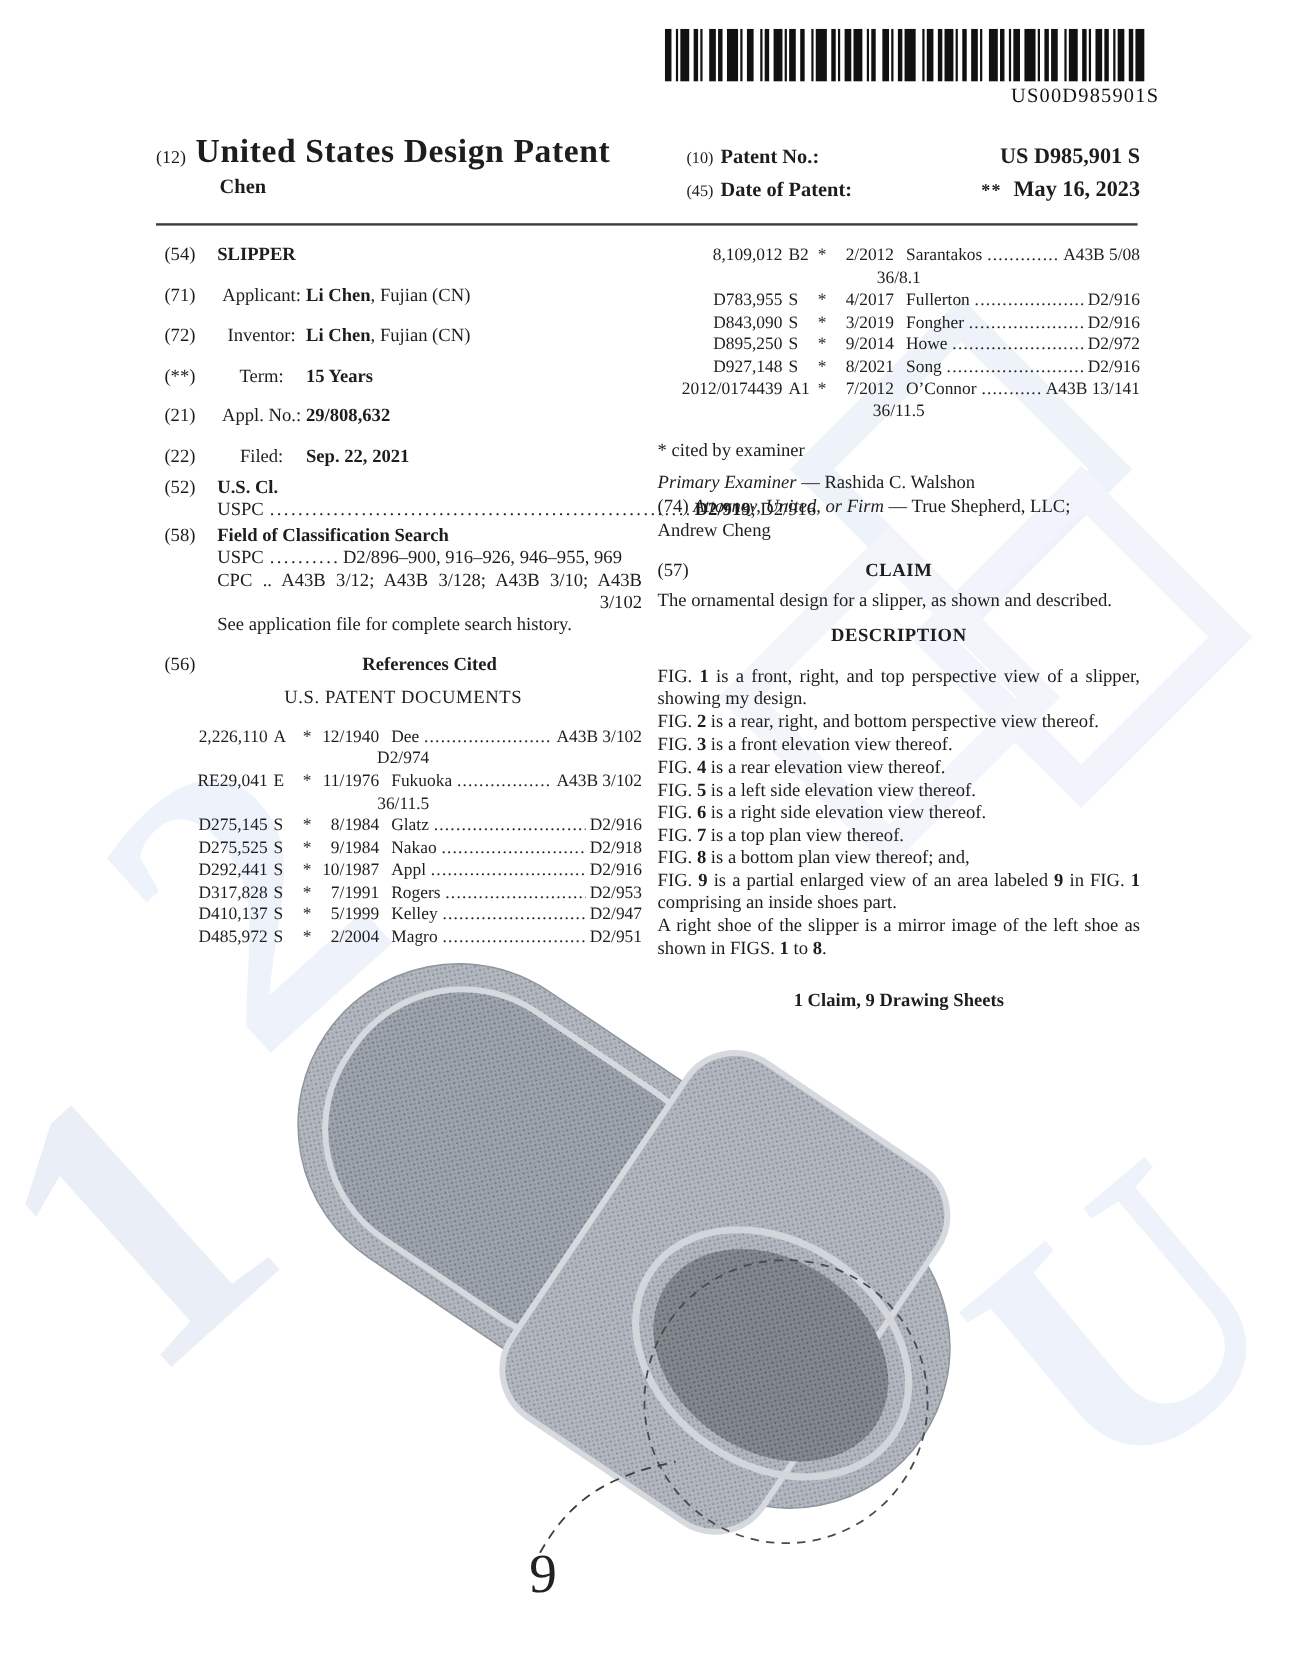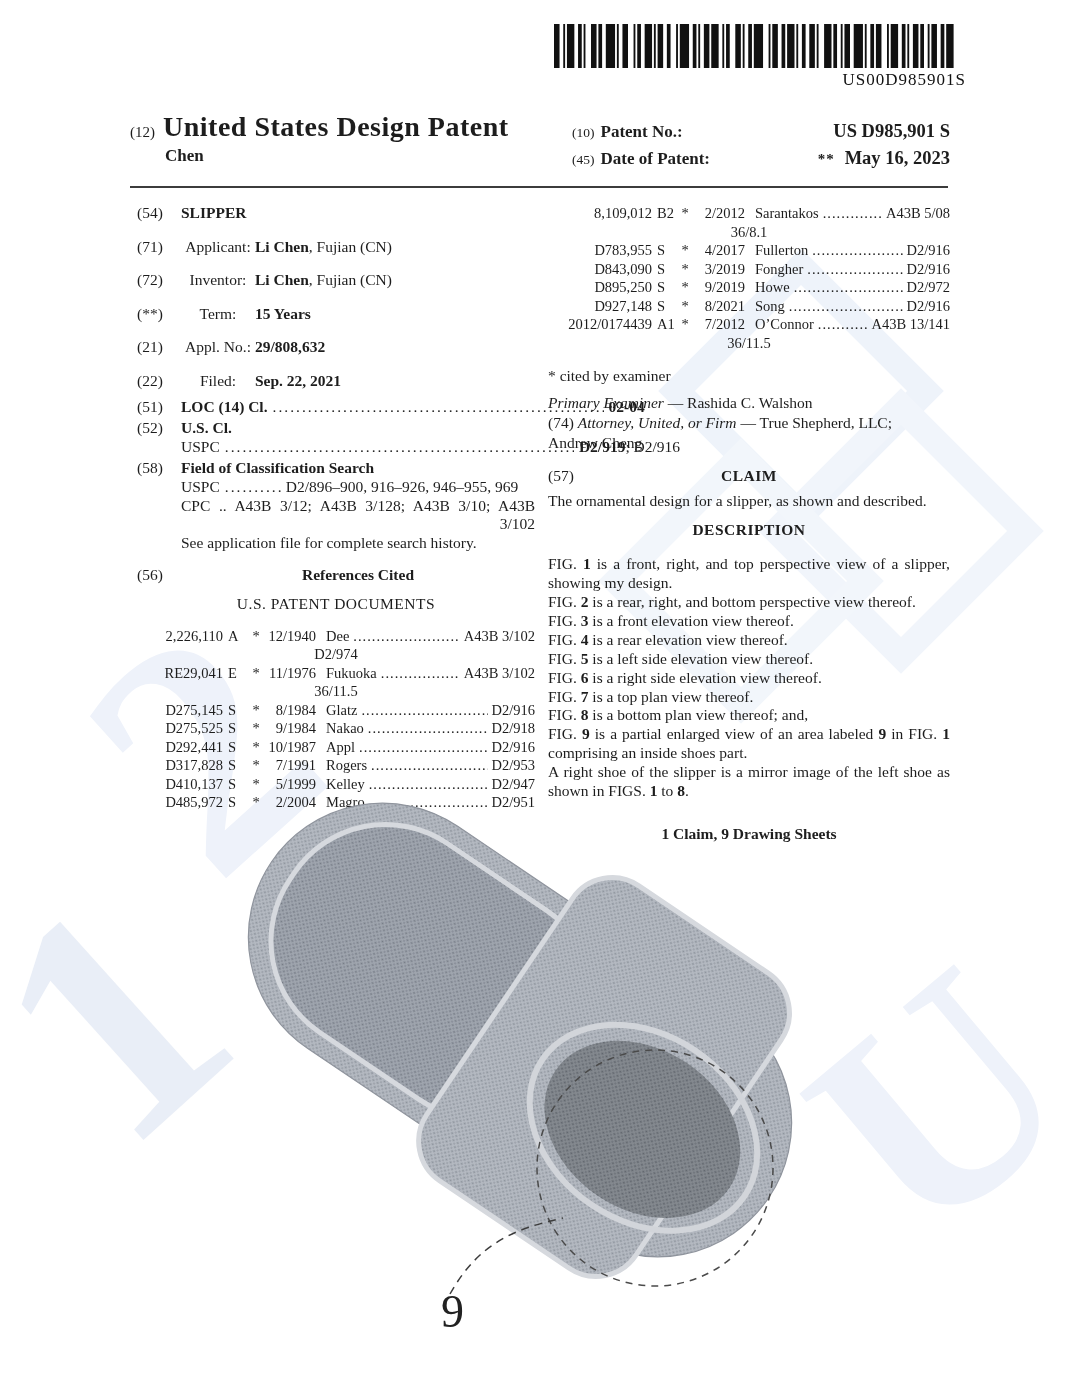--- a/index.html
+++ b/index.html
@@ -16,21 +16,21 @@
   .content{position:absolute;inset:0;z-index:1;}
   
   .barcode-wrap{position:absolute;left:527px;top:24px;width:412px;text-align:right;margin-left:27px;}
   .barcode-svg{display:block;width:412px;height:44px;}
   .barcode-text{font-size:17px;letter-spacing:1px;margin-top:2px;color:#111;}
   
   .header{position:absolute;left:130px;top:112px;width:820px;display:flex;}
   .h-left{flex:1;display:flex;}
   .h-code{font-size:15px;margin-top:12px;margin-right:8px;}
   .h-title{font-size:28px;font-weight:bold;letter-spacing:0.5px;line-height:1.1;}
-  .h-surname{font-size:17px;font-weight:bold;margin-left:2px;margin-top:3px;}
+  .h-surname{font-size:17px;font-weight:bold;margin-left:20px;margin-top:3px;}
   .h-right{width:378px;padding-top:6px;}
   .h-row{display:flex;align-items:baseline;line-height:1.45;}
   .h-rcode{font-size:13.5px;margin-right:6px;}
   .h-rlabel{font-size:17px;font-weight:bold;}
   .h-rvalue{font-size:18.5px;font-weight:bold;margin-left:auto;}
   .h-stars{font-size:15px;font-weight:bold;margin-right:10px;letter-spacing:1px;}
   .h-rule{position:absolute;left:130px;top:186px;width:818px;height:2px;background:#3c3c3c;}
   
   .col{position:absolute;top:204px;font-size:15.5px;line-height:1.2;}
   .col-left{left:137px;width:398px;}
@@ -209,28 +209,20 @@
         <span class="f-label">Appl. No.:</span>
         <span class="f-body b">29/808,632</span>
       </div>
 
       <div class="field" style="margin-bottom:7px;">
         <span class="f-code">(22)</span>
         <span class="f-label">Filed:</span>
         <span class="f-body b">Sep. 22, 2021</span>
       </div>
 
-      <div class="field tight">
-        <span class="f-code">(51)</span>
-        <span class="f-body flexline">
-          <span class="b">LOC (14) Cl.</span>
-          <span class="dots"></span>
-          <span class="b">02-04</span>
-        </span>
-      </div>
 
       <div class="field tight">
         <span class="f-code">(52)</span>
         <span class="f-body">
           <div class="b">U.S. Cl.</div>
           <div class="flexline">
             <span>USPC</span>
             <span class="dots"></span>
             <span><span class="b">D2/919</span><span>; D2/916</span></span>
           </div>
@@ -364,21 +356,21 @@
             <span class="c-star">*</span>
             <span class="c-date">3/2019</span>
             <span class="c-name">Fongher</span>
             <span class="c-dots"></span>
             <span class="c-cls">D2/916</span>
           </div>
           <div class="cite-row">
             <span class="c-num">D895,250</span>
             <span class="c-kind">S</span>
             <span class="c-star">*</span>
-            <span class="c-date">9/2019</span>
+            <span class="c-date">9/2014</span>
             <span class="c-name">Howe</span>
             <span class="c-dots"></span>
             <span class="c-cls">D2/972</span>
           </div>
           <div class="cite-row">
             <span class="c-num">D927,148</span>
             <span class="c-kind">S</span>
             <span class="c-star">*</span>
             <span class="c-date">8/2021</span>
             <span class="c-name">Song</span>

